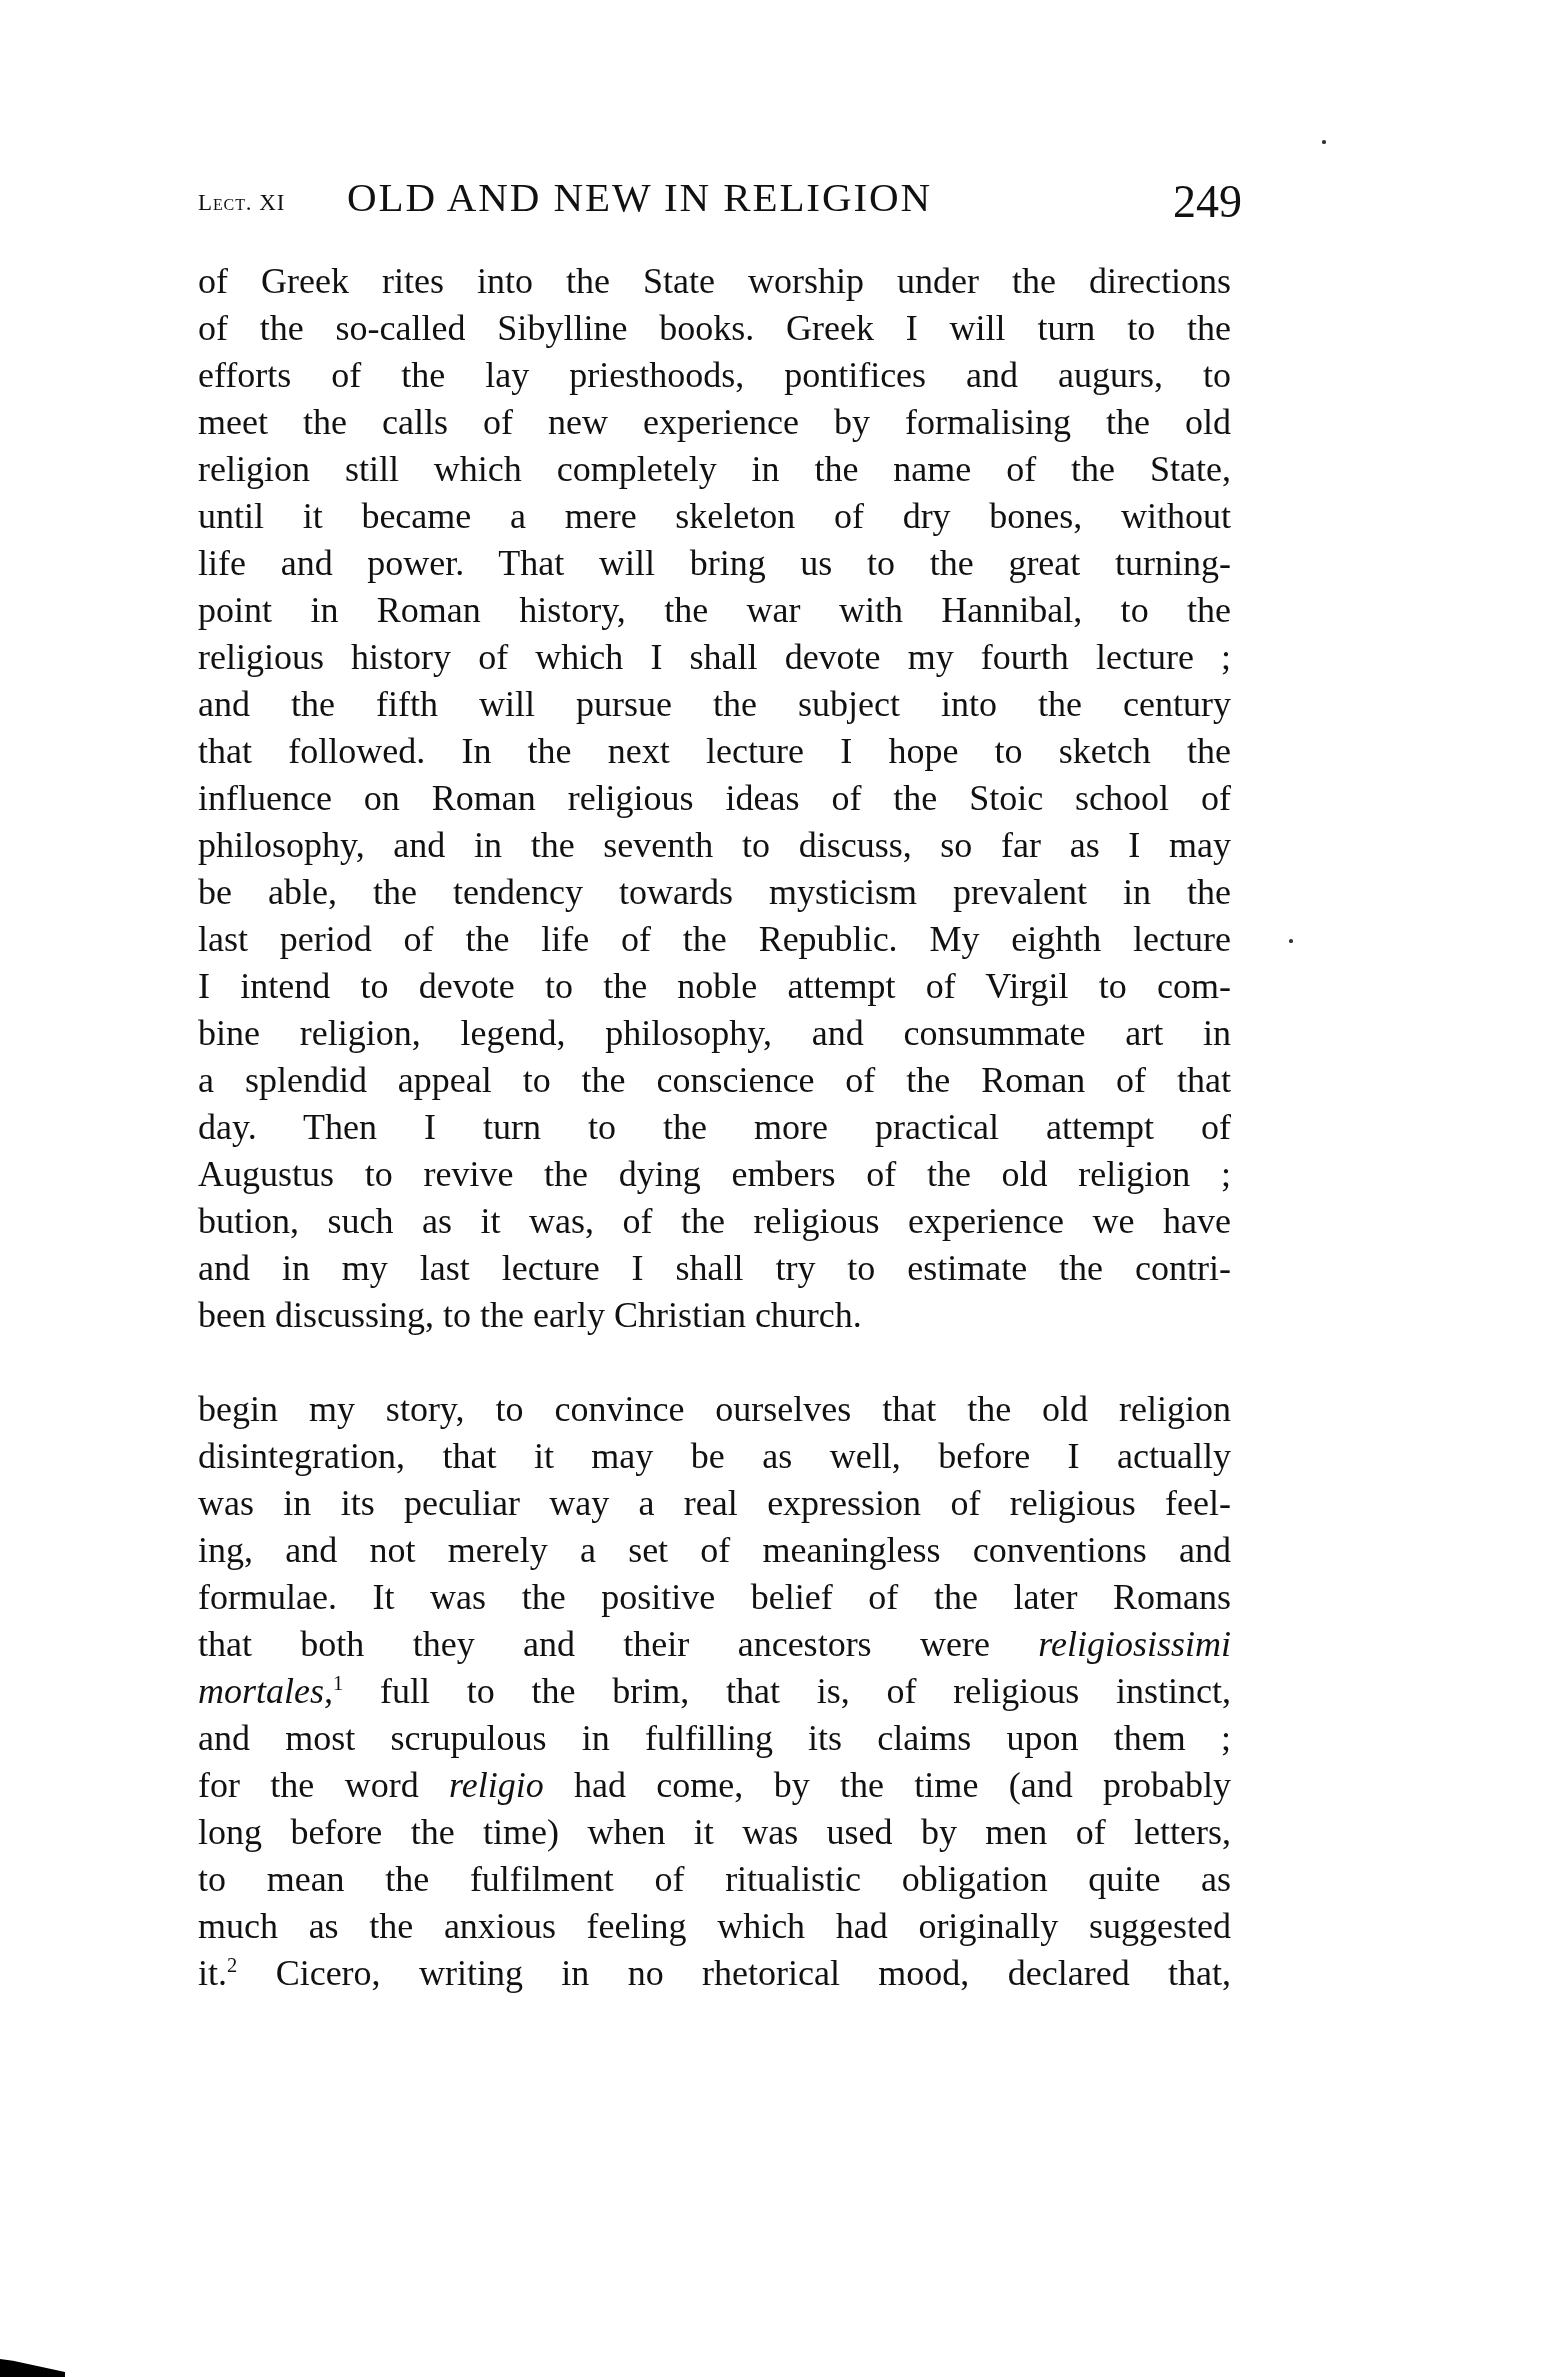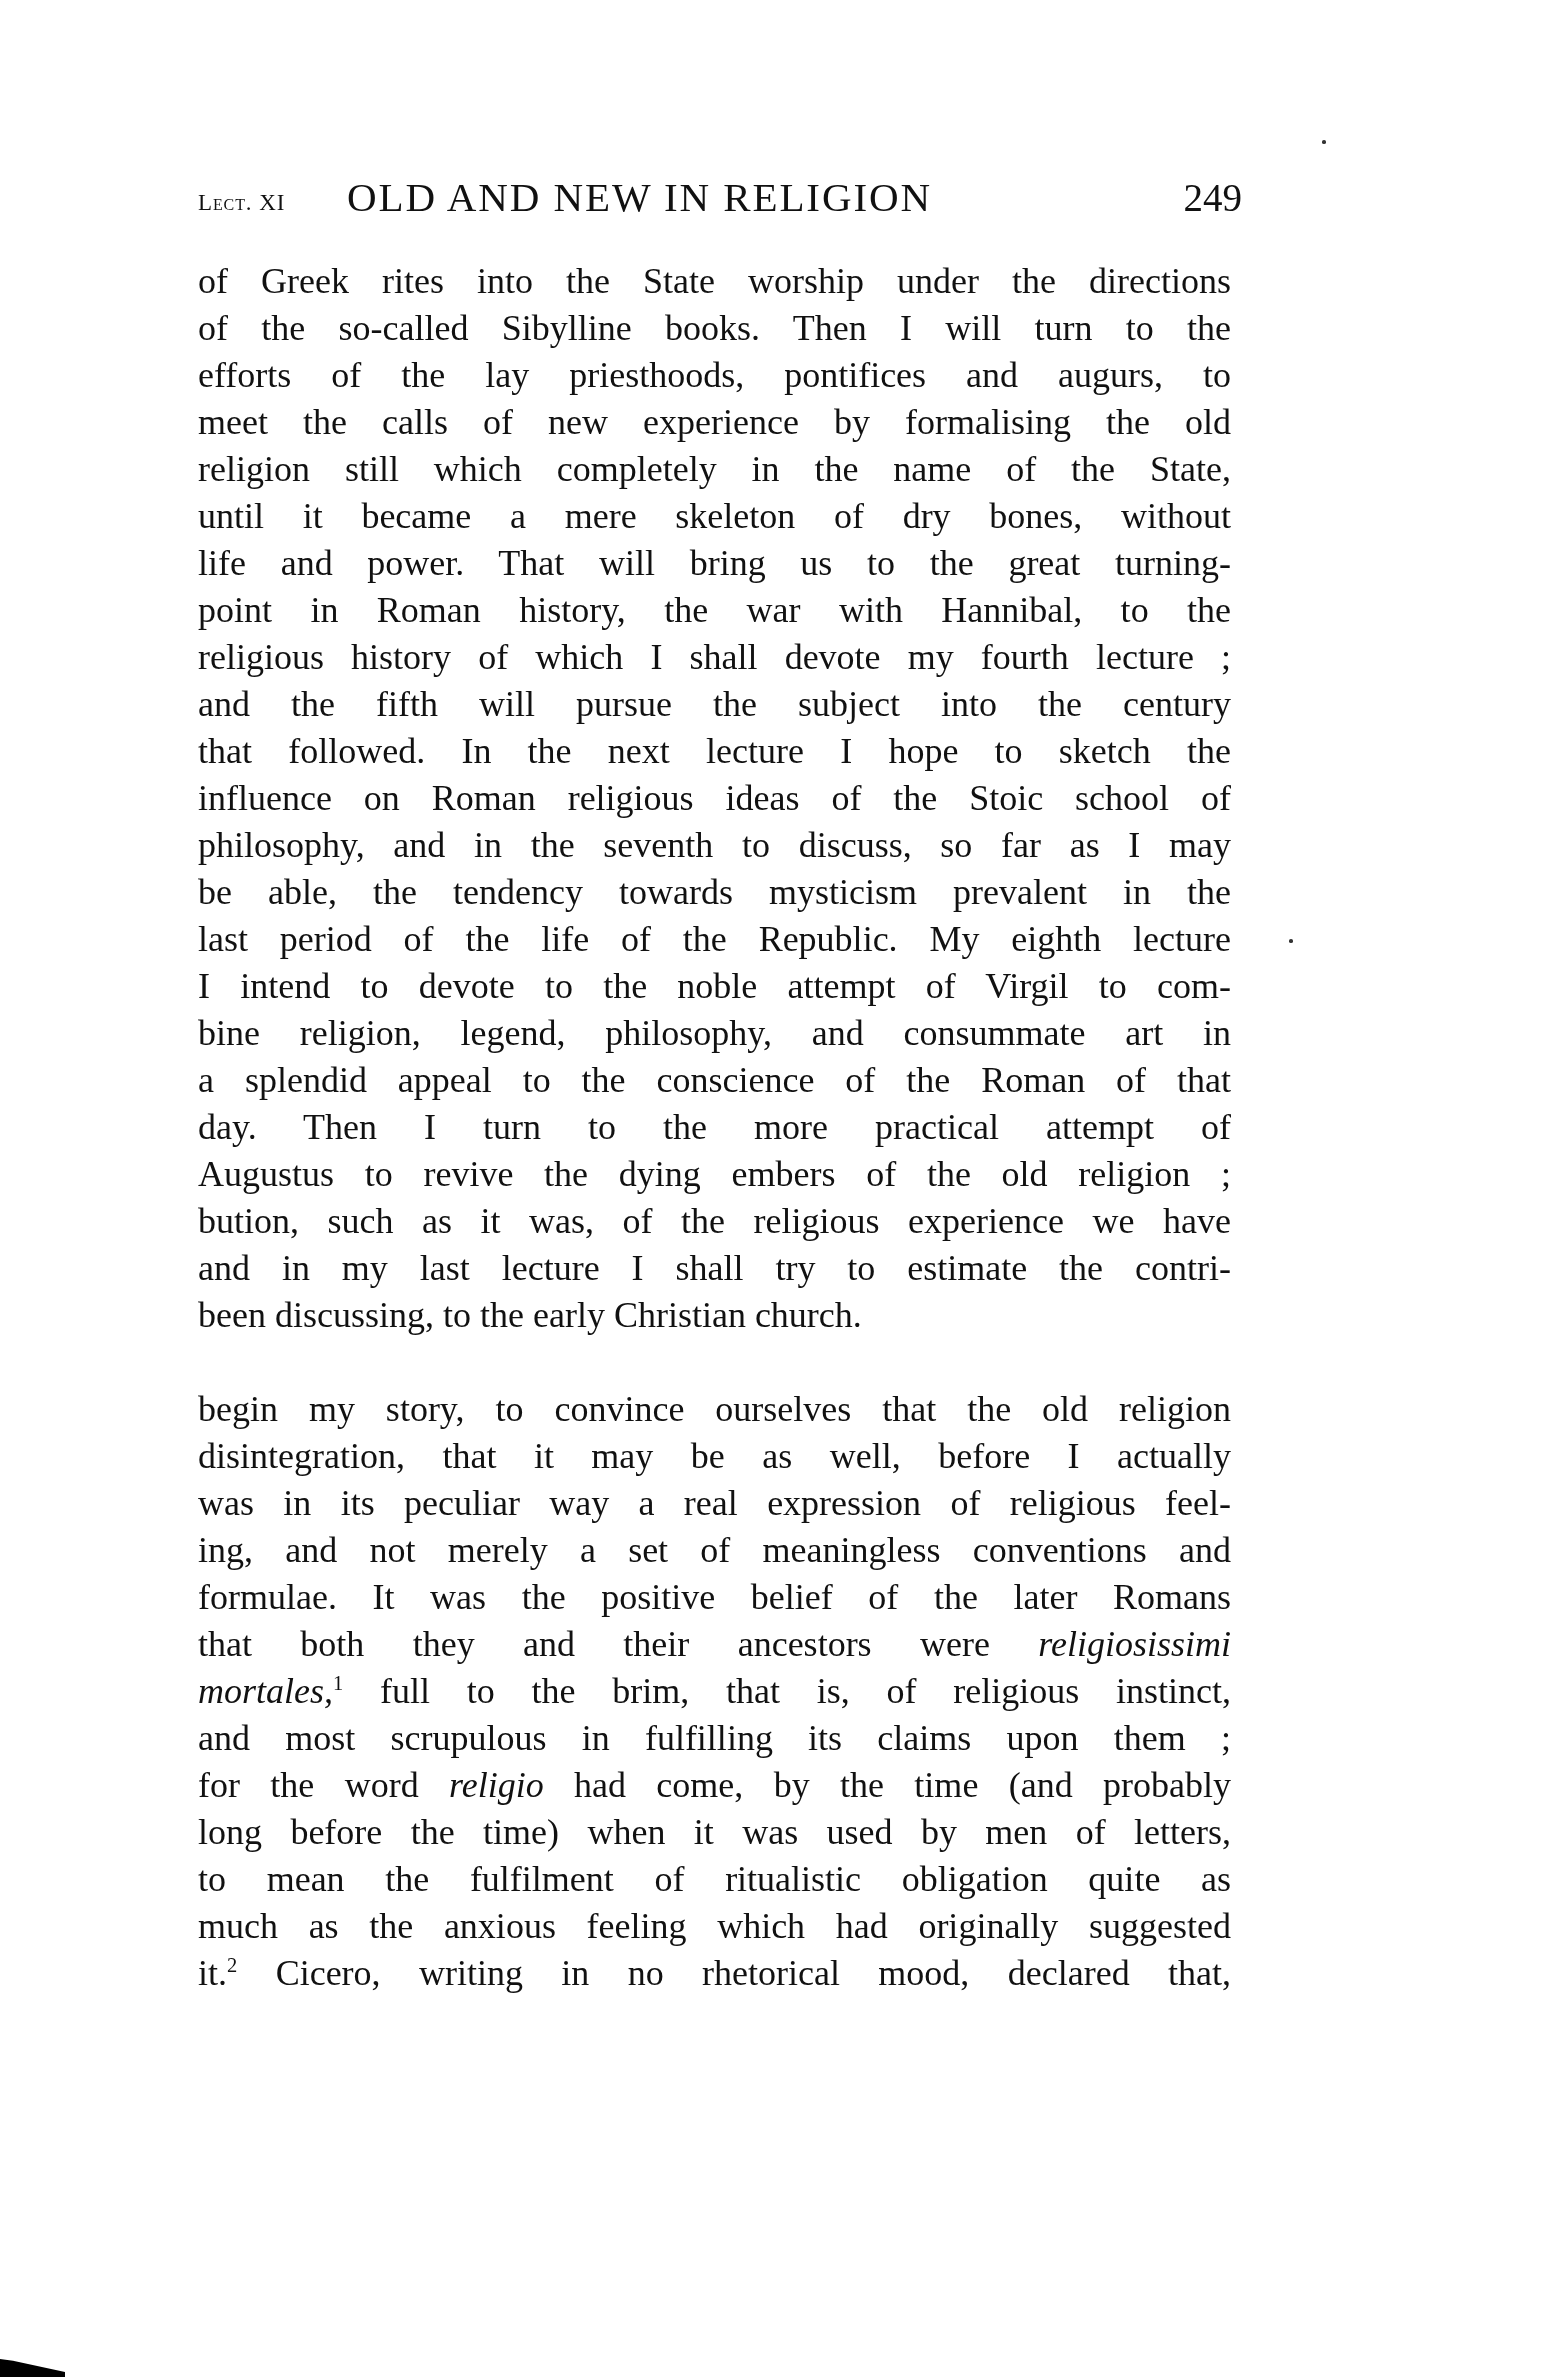--- a/index.html
+++ b/index.html
@@ -1,21 +1,21 @@
 <!DOCTYPE html>
 <html style="font-size:15px"><head>
 <meta charset="utf-8">
 <style>
   html, body { margin: 0; padding: 0; background: #ffffff; }
   body { width: 1560px; height: 2377px; position: relative; overflow: hidden; color: #111; }
   .page { position: absolute; left: 0; top: 0; width: 1560px; height: 2377px; background: #fff; }
   .header { position: absolute; left: 198px; top: 173px; width: 1044px; height: 52px; font-family: "Liberation Serif", "DejaVu Serif", serif; }
   .hdr-left { position: absolute; left: 0; top: 17px; font-size: 23px; letter-spacing: 0.9px; font-variant: small-caps; font-family: Liberation Serif, serif; }
   .hdr-title { position: absolute; left: 149px; top: 0; font-size: 41px; letter-spacing: 1.9px; text-align: center; }
-  .hdr-page { position: absolute; right: 0; top: 1.9px; font-size: 39px; }
+  .hdr-page { position: absolute; right: 0; top: 1.9px; font-size: 46px; }
   .body-text { position: absolute; left: 198px; top: 258px; width: 1033px; font-family: "Liberation Serif", "DejaVu Serif", serif; font-size: 36px; line-height: 47px; }
   .line { display: block; text-align: justify; text-align-last: justify; white-space: nowrap; height: 47px; }
   .line.last { text-align-last: left; }
   .line.indent { padding-left: 62px; }
   .para-gap { height: 47px; }
   .ital { font-style: italic; }
   sup { font-size: 20.5px; vertical-align: 13px; line-height: 0; }
   .artifact-bl { position: absolute; left: 0; top: 2359px; width: 65px; height: 18.6px; background: #000; clip-path: polygon(0 0, 20% 10%, 100% 70%, 100% 100%, 0 100%); }
   .speck { position: absolute; background: #333; border-radius: 50%; }
 </style>
@@ -26,21 +26,21 @@
 
   <div class="header">
     <span class="hdr-left">Lect. XI</span>
     <span class="hdr-title">OLD AND NEW IN RELIGION</span>
     <span class="hdr-page">249</span>
   </div>
 
   <div class="body-text">
     <div>
       <span class="line">of Greek rites into the State worship under the directions</span>
-      <span class="line">of the so-called Sibylline books.  Then I will turn to the</span>
+      <span class="line">of the so-called Sibylline books.  Greek I will turn to the</span>
       <span class="line">efforts of the lay priesthoods, pontifices and augurs, to</span>
       <span class="line">meet the calls of new experience by formalising the old</span>
       <span class="line">religion still which completely in the name of the State,</span>
       <span class="line">until it became a mere skeleton of dry bones, without</span>
       <span class="line">life and power.  That will bring us to the great turning-</span>
       <span class="line">point in Roman history, the war with Hannibal, to the</span>
       <span class="line">religious history of which I shall devote my fourth lecture ;</span>
       <span class="line">and the fifth will pursue the subject into the century</span>
       <span class="line">that followed.  In the next lecture I hope to sketch the</span>
       <span class="line">influence on Roman religious ideas of the Stoic school of</span>

